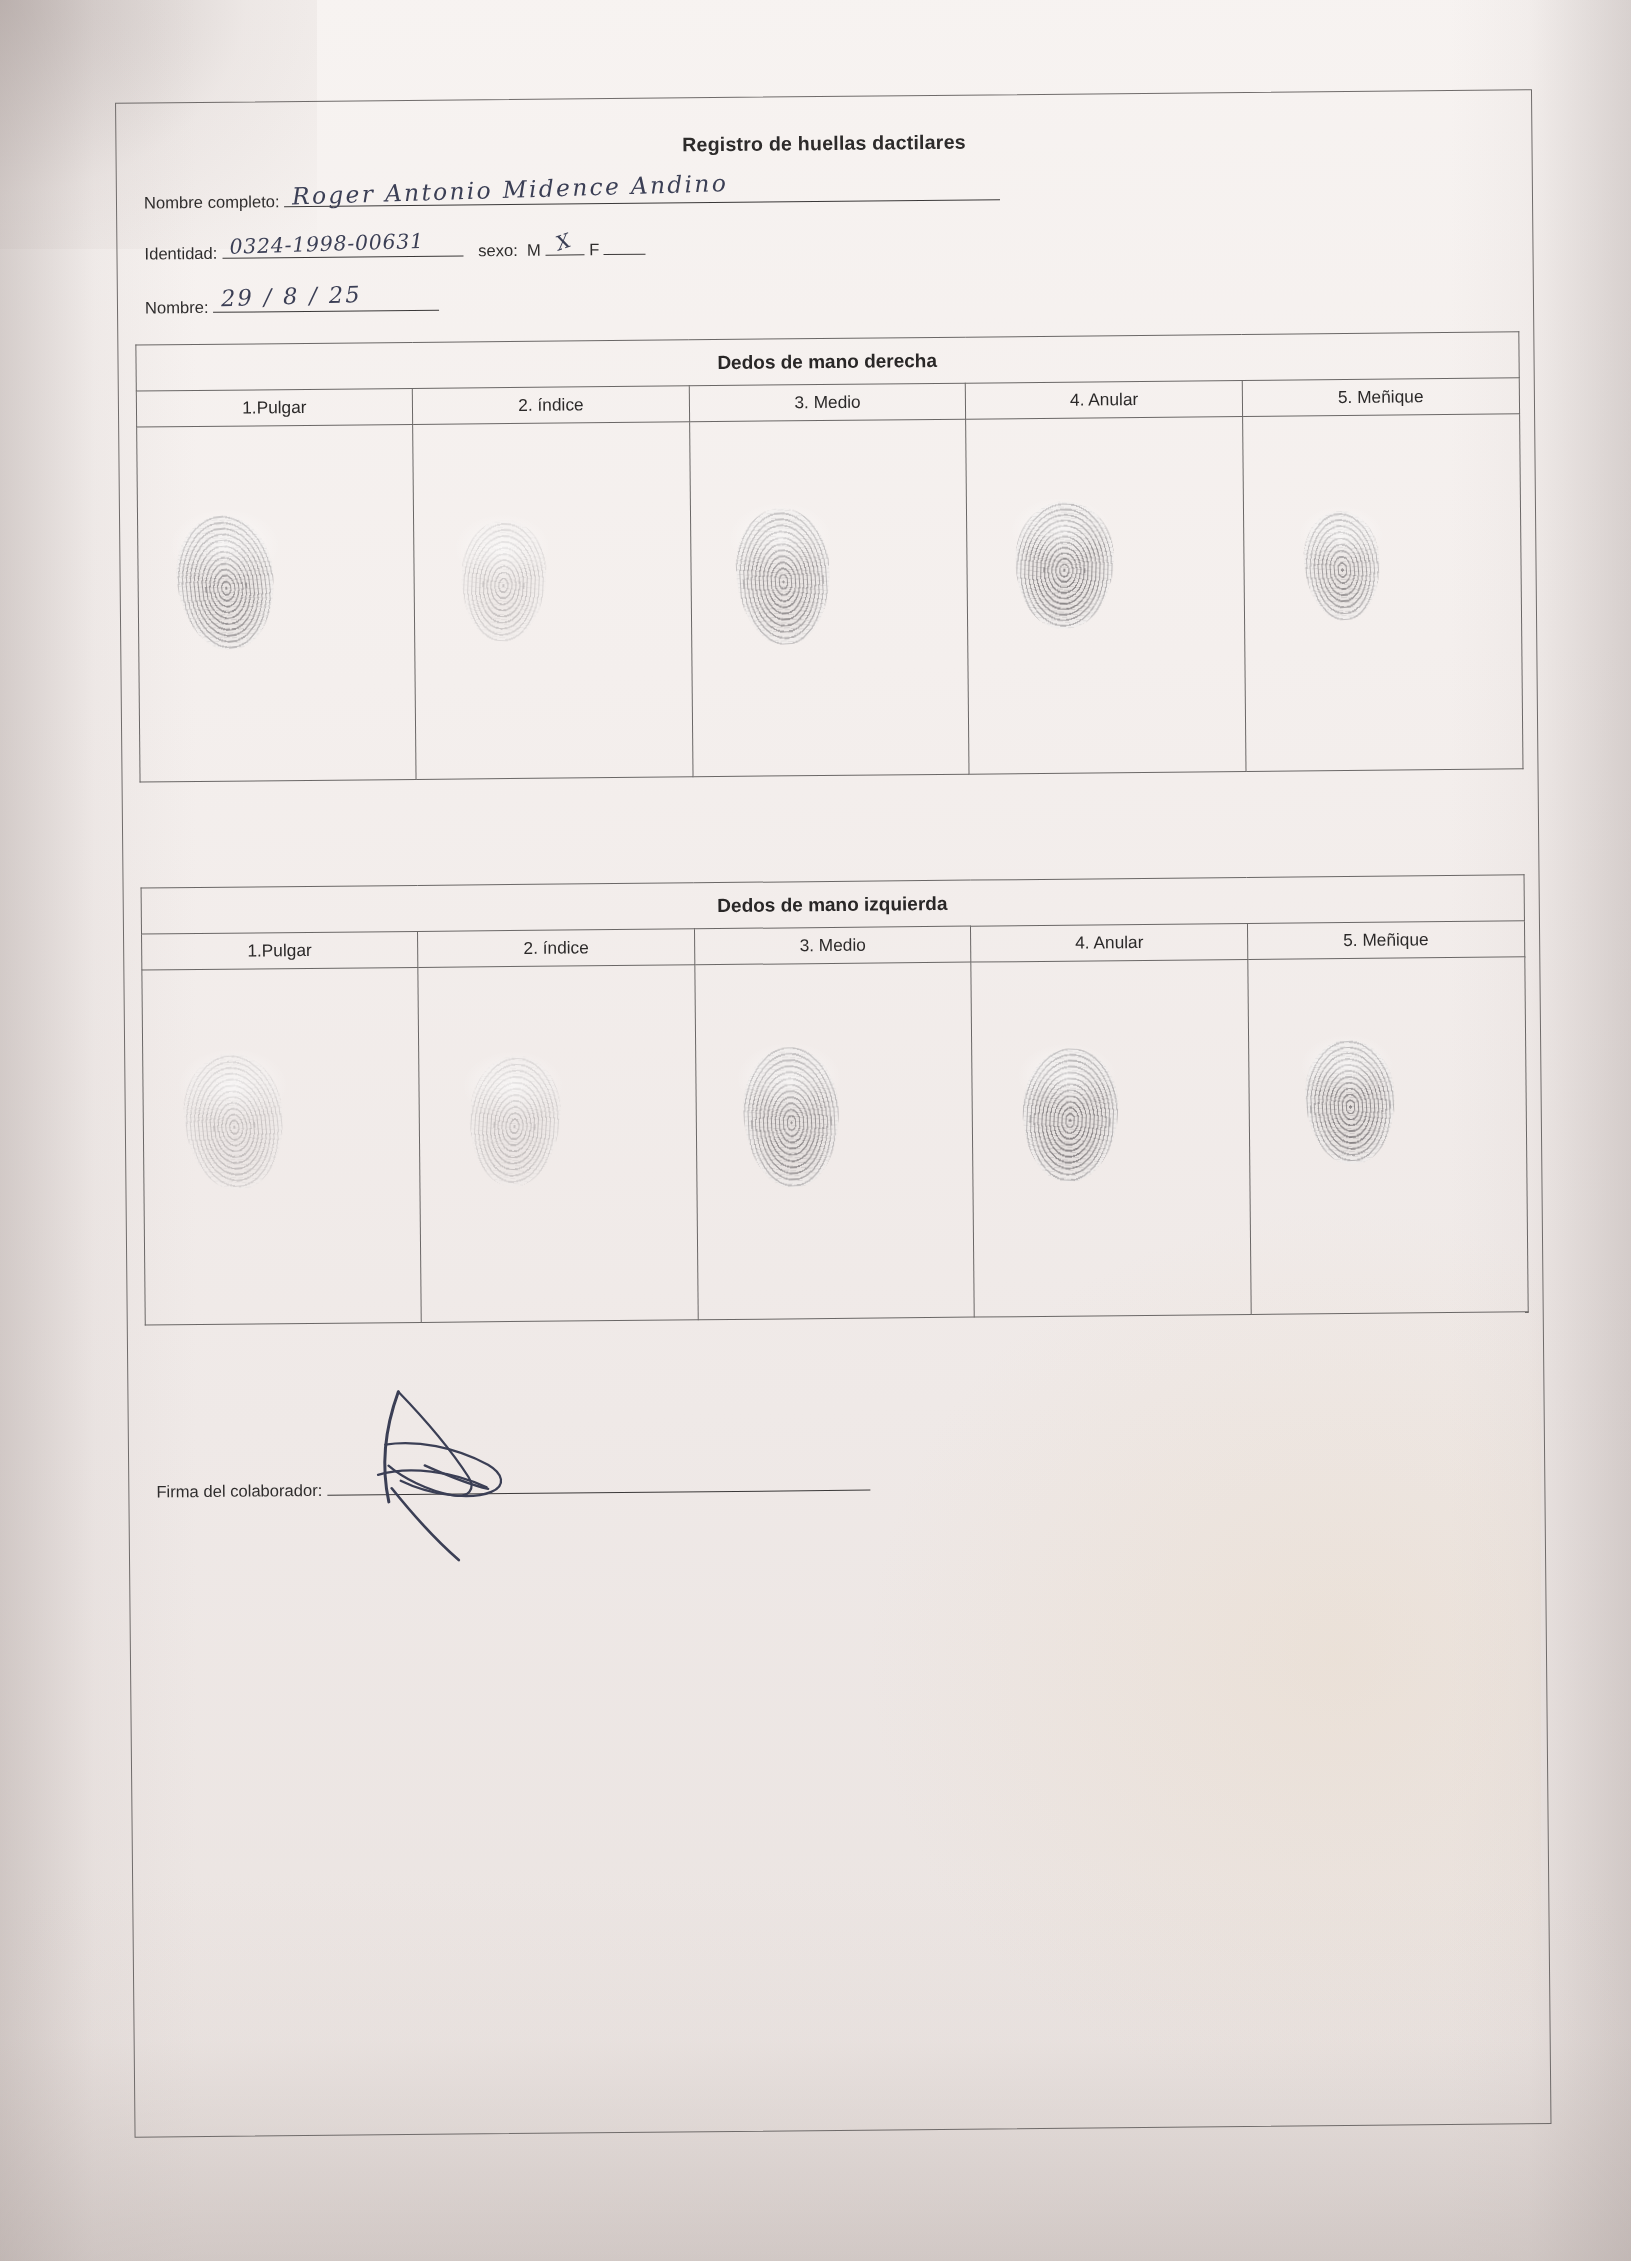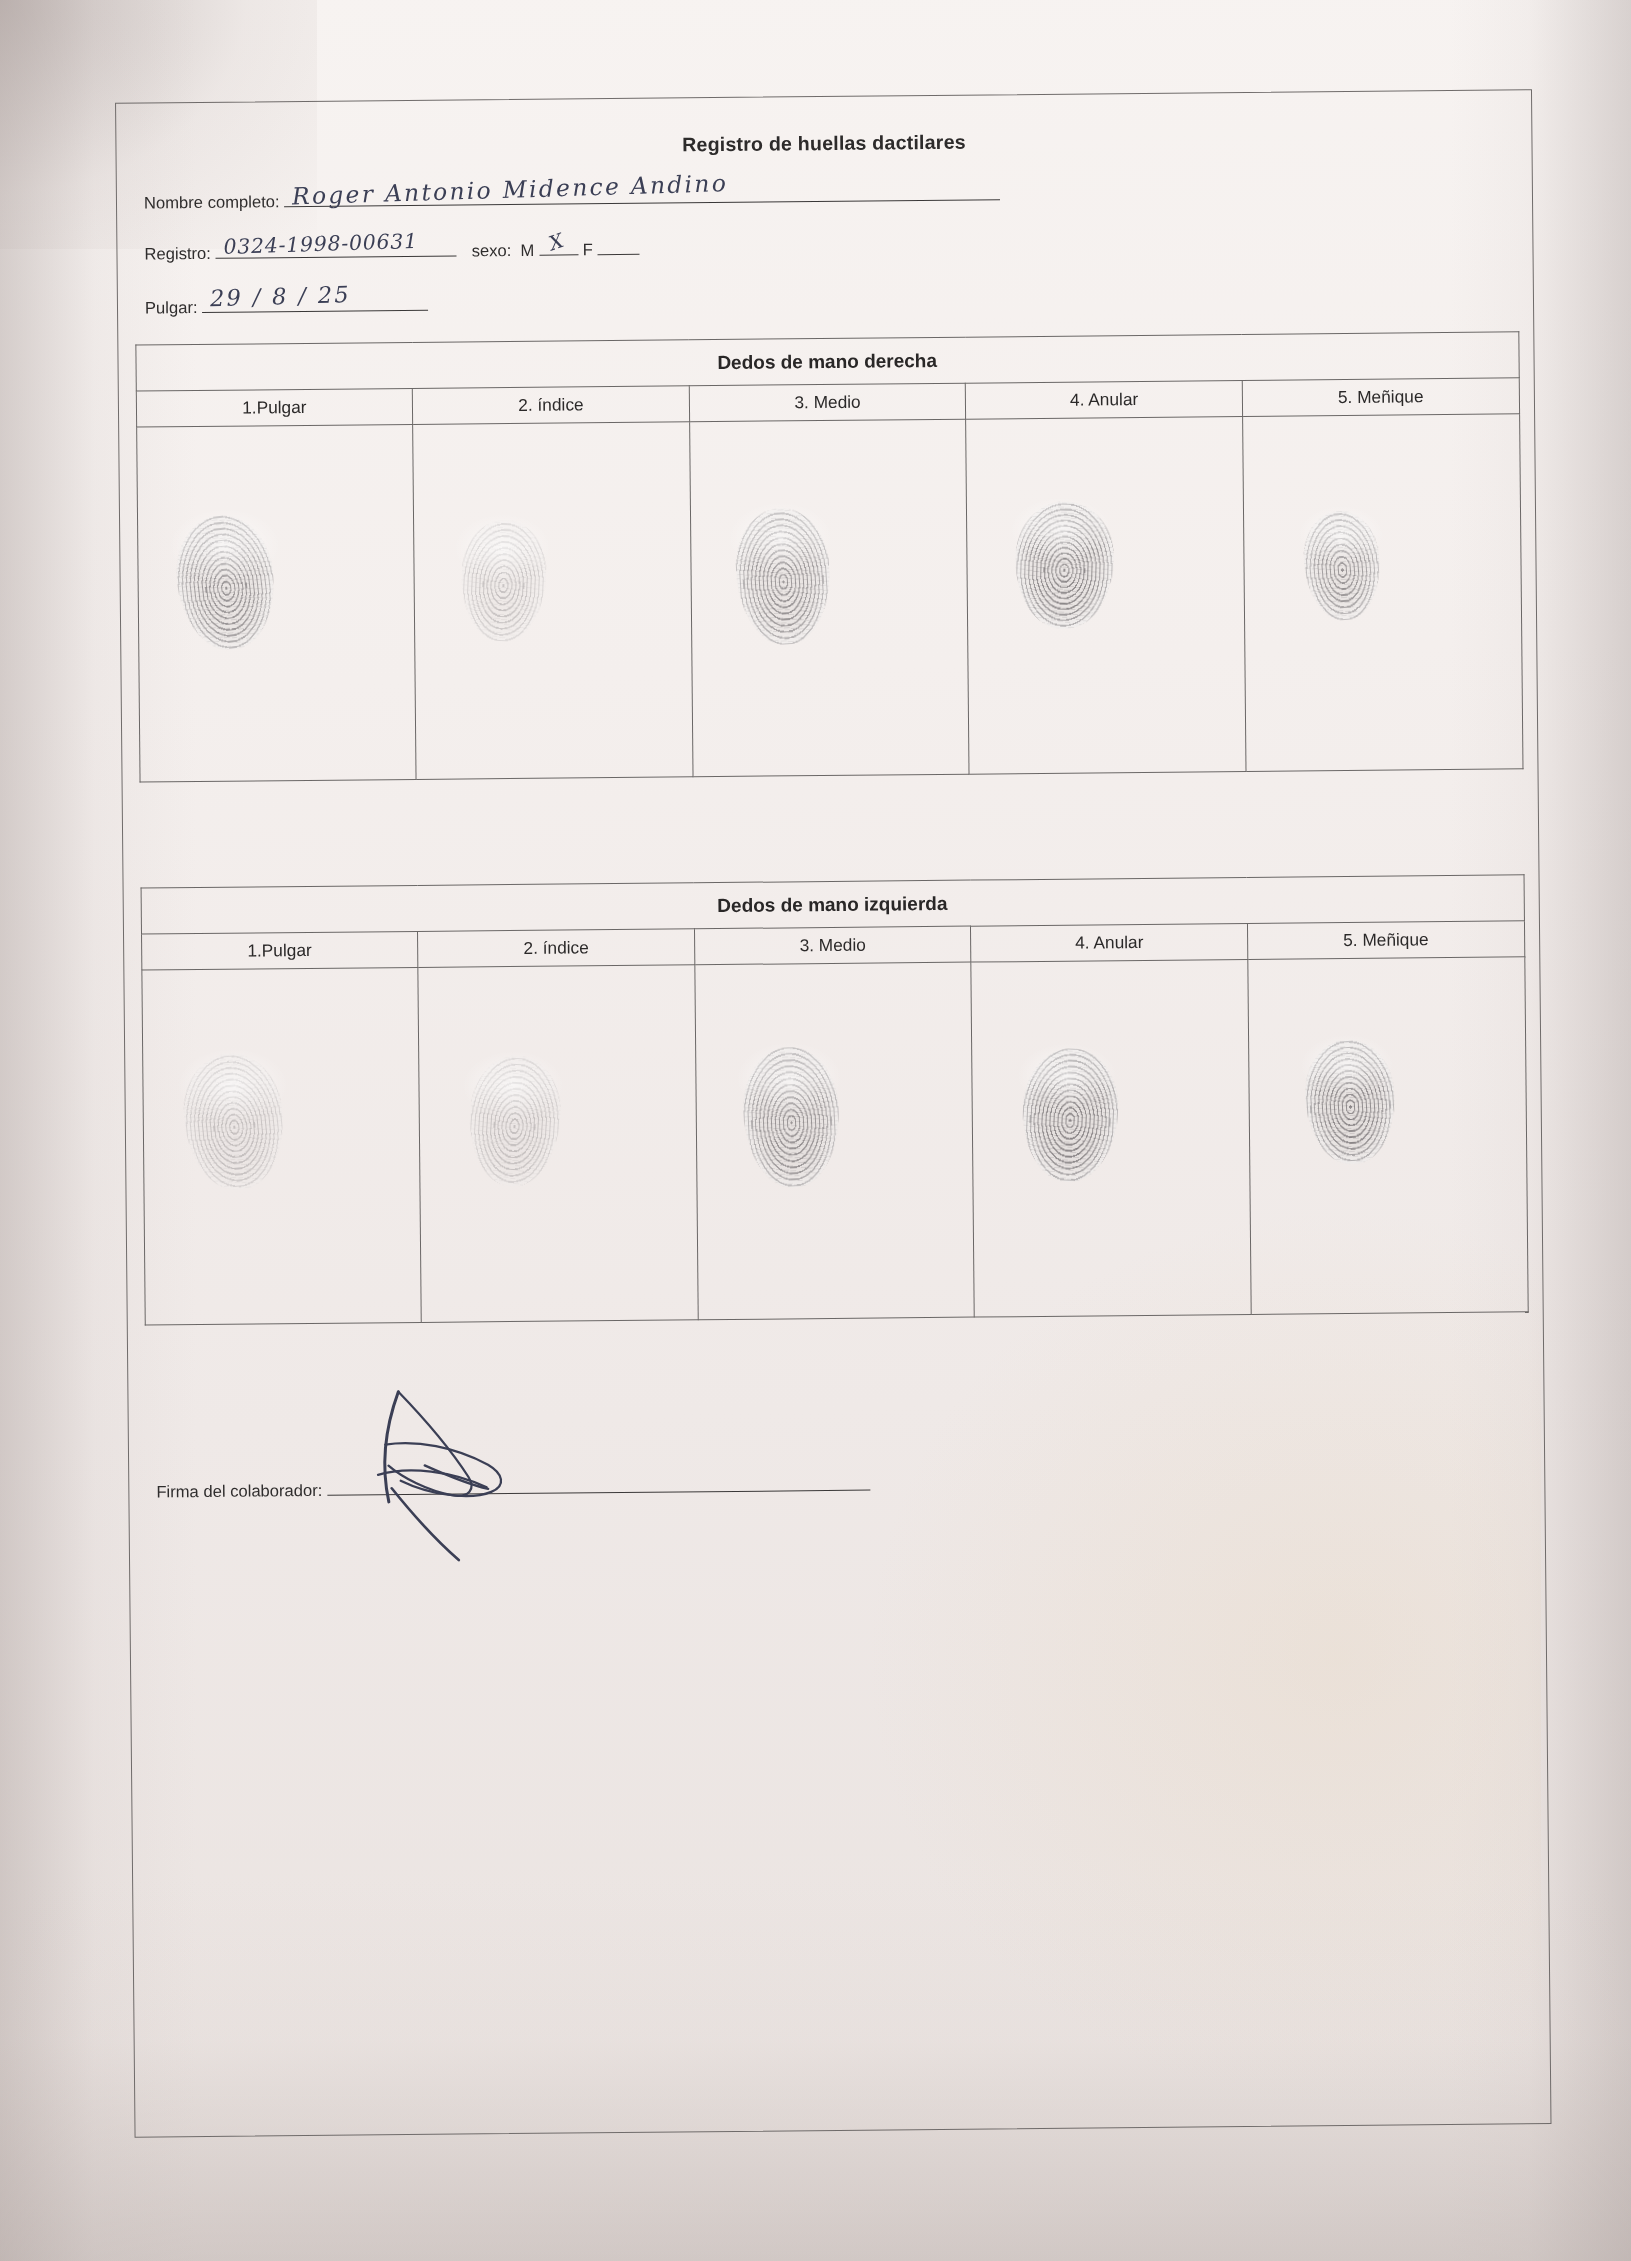--- a/index.html
+++ b/index.html
@@ -252,37 +252,37 @@
       <div class="doc-title">Registro de huellas dactilares</div>
 
       <div class="field-row" id="row-nombre">
         <span class="field-label">Nombre completo:</span>
         <span class="inkline" id="line-nombre">
           <span class="handwriting" id="hw-nombre">Roger Antonio Midence Andino</span>
         </span>
       </div>
 
       <div class="field-row" id="row-identidad">
-        <span class="field-label">Registro:</span>
+        <span class="field-label">Identidad:</span>
         <span class="inkline" id="line-identidad">
           <span class="handwriting" id="hw-identidad">0324-1998-00631</span>
         </span>
         <span class="sexo-txt">sexo:</span>
         <span>M</span>
         <span class="inkline" id="line-sexo-m">
           <span class="hw-check">X</span>
         </span>
         <span>F</span>
         <span class="inkline" id="line-sexo-f">
           <span class="hw-check"></span>
         </span>
       </div>
 
       <div class="field-row" id="row-fecha">
-        <span class="field-label">Pulgar:</span>
+        <span class="field-label">Nombre:</span>
         <span class="inkline" id="line-fecha">
           <span class="handwriting" id="hw-fecha">29 / 8 / 25</span>
         </span>
       </div>
 
       <table class="fp-table" id="table-right">
         <tbody>
             <tr>
           <th class="tbl-header" colspan="5">Dedos de mano derecha</th>
         </tr>

